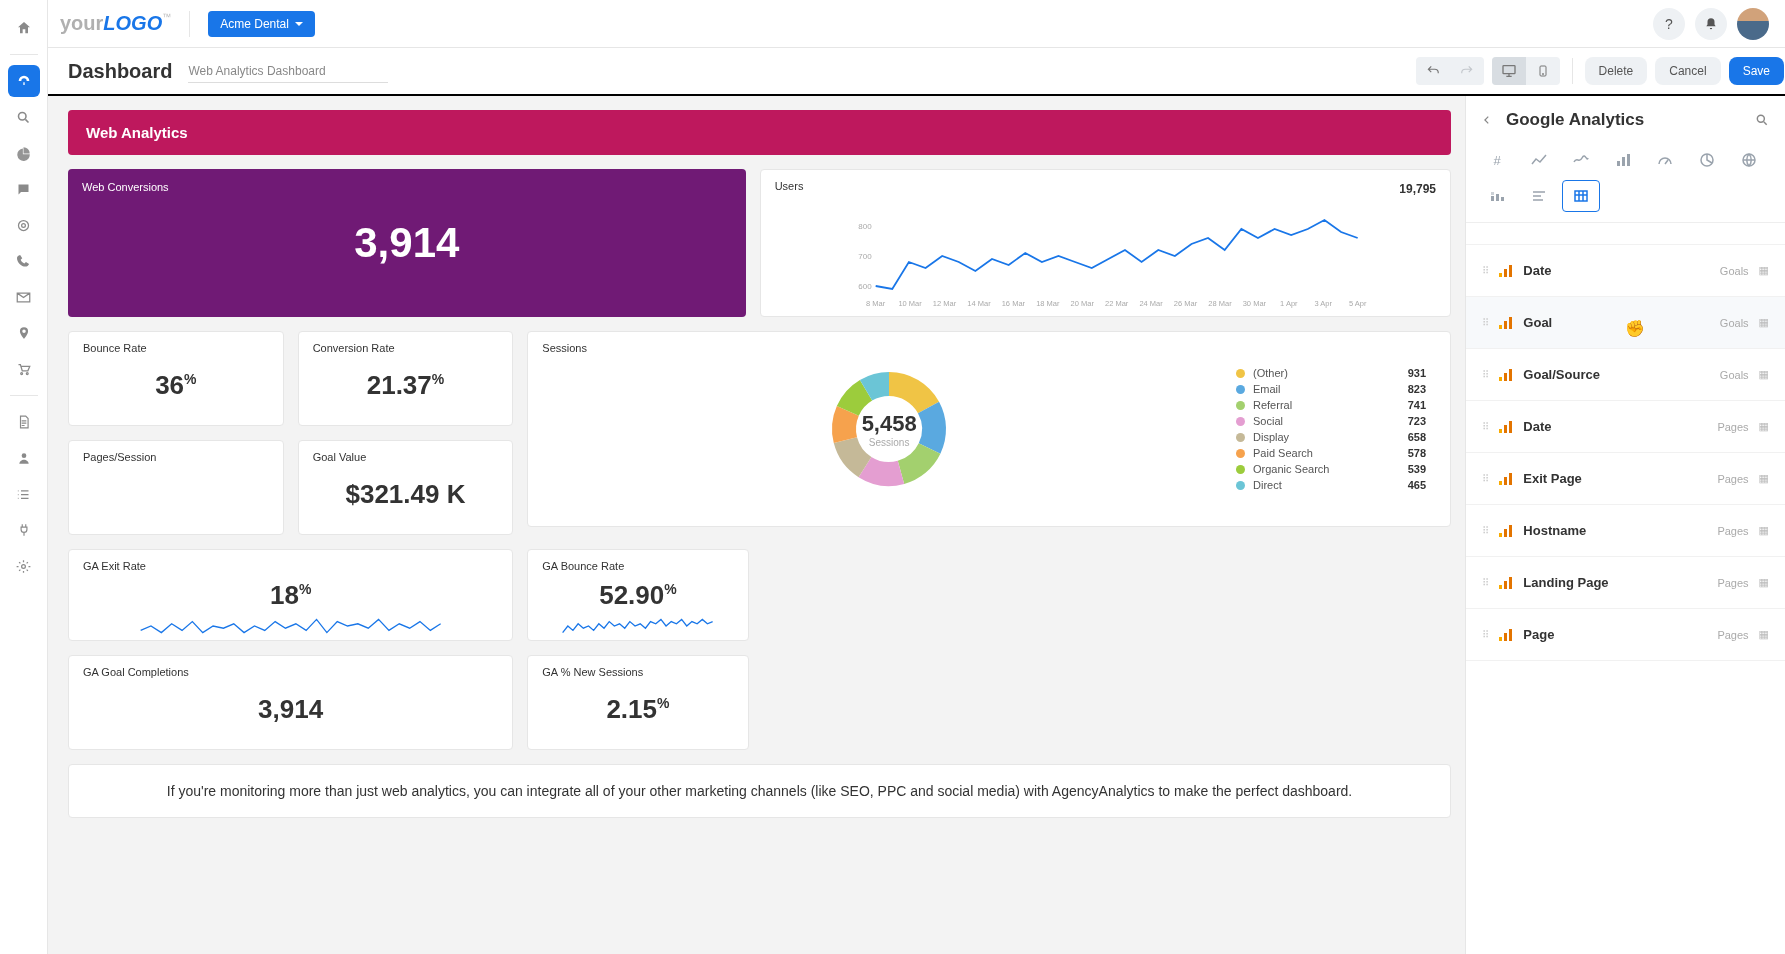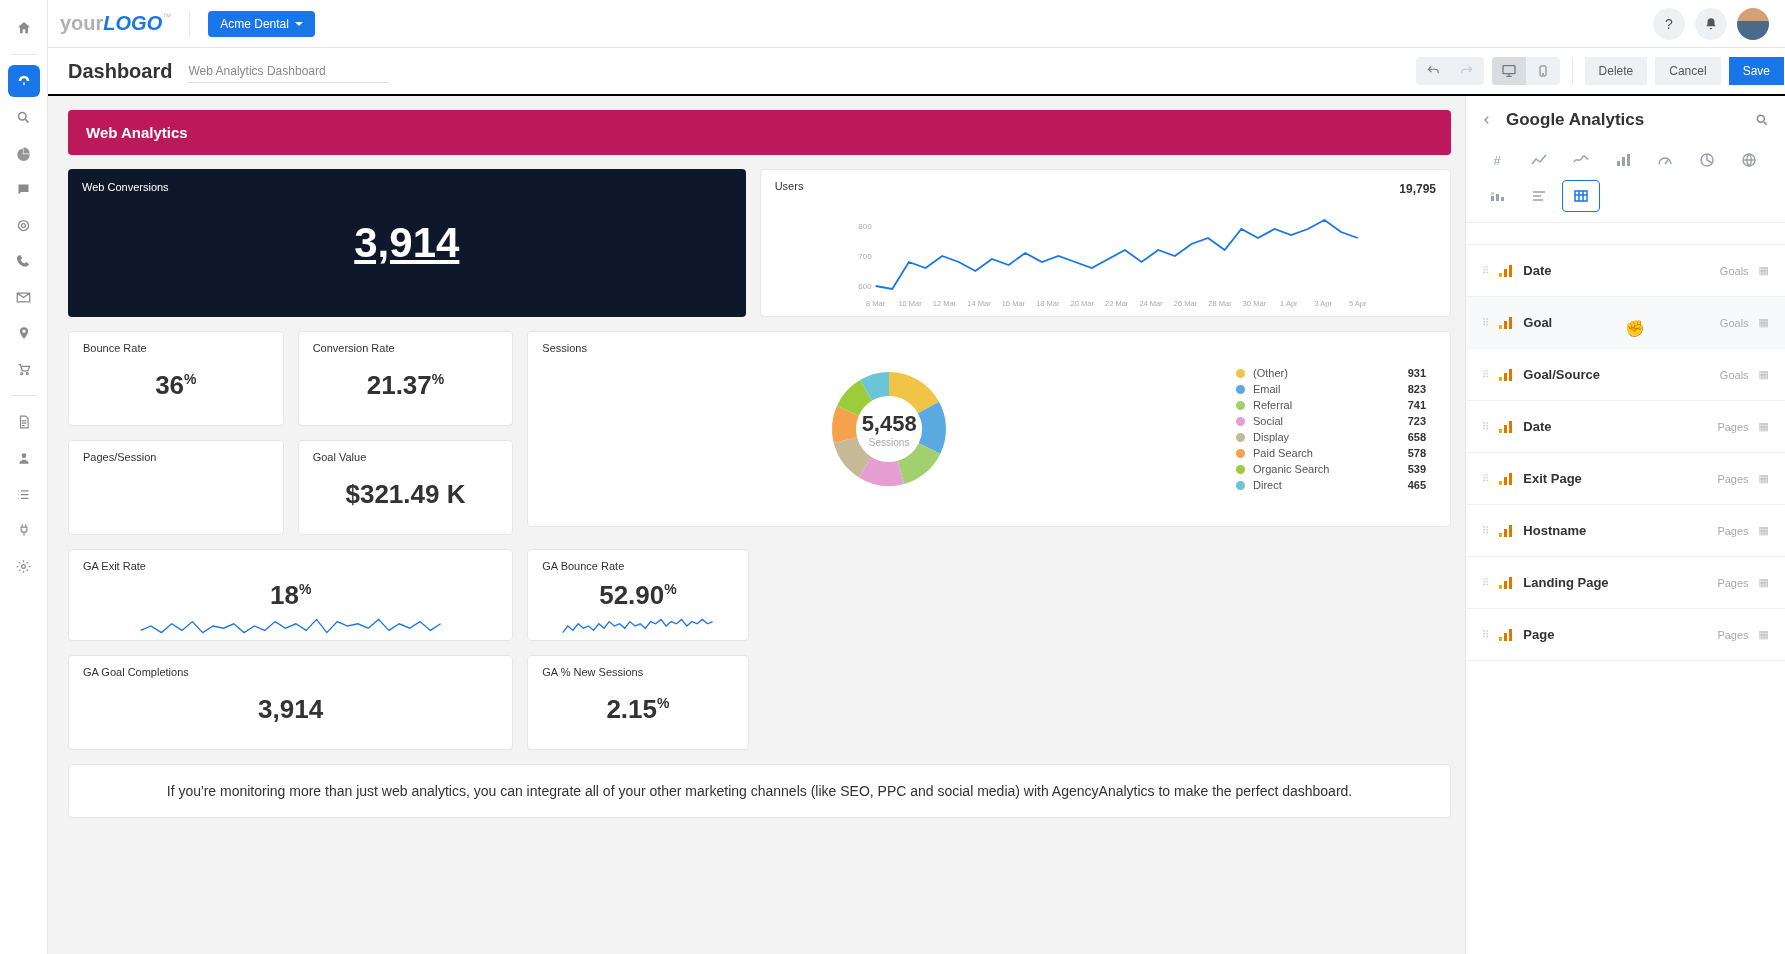--- a/index.html
+++ b/index.html
@@ -25,34 +25,34 @@
 
 
 .pagehead { height: 48px; display: flex; align-items: center; padding: 0 1px 0 68px; border-bottom: 2px solid #000000; }
 .pagehead h1 { font-size: 20px; font-weight: 700; margin-right: 16px; }
 .title-input { border: none; border-bottom: 1px solid #ddd; font-size: 12px; color: #888; padding: 4px 0; width: 200px; }
 .head-actions { margin-left: auto; display: flex; align-items: center; gap: 8px; }
 .btn-group { display: flex; background: #eef1f4; border-radius: 4px; overflow: hidden; }
 .btn-group .seg { width: 34px; height: 28px; display: flex; align-items: center; justify-content: center; color: #777; cursor: pointer; }
 .btn-group .seg.active { background: #d8dde2; }
 .btn-group .seg.disabled { color: #c3c7cc; }
-.btn { border: none; border-radius: 0; padding: 7px 14px; font-size: 12px; cursor: pointer; background: #eef1f4; color: #555; }
+.btn { border: none; border-radius: 8px; padding: 7px 14px; font-size: 12px; cursor: pointer; background: #eef1f4; color: #555; }
 .btn.primary { background: #1976e8; color: #fff; }
 
 
 .main { position: absolute; top: 96px; left: 48px; right: 0; bottom: 0; display: flex; }
 .canvas { flex: 1; background: #f3f3f3; overflow-y: auto; padding: 14px 14px 0 20px; }
 .rightpanel { width: 320px; border-left: 1px solid #e6e6e6; background: #fff; display: flex; flex-direction: column; }
 
 
 .banner { background: #be185d; color: #fff; border-radius: 4px; padding: 14px 18px; font-size: 15px; font-weight: 600; margin-bottom: 14px; }
 .row { display: flex; gap: 14px; margin-bottom: 14px; }
 .card { background: #fff; border: 1px solid #e6e6e6; border-radius: 4px; padding: 10px 14px; position: relative; }
 .card .title { font-size: 11px; margin-bottom: 8px; }
-.metric-big { flex: 0 0 49%; background: #0f172a; color: #fff; border: none; display: flex; flex-direction: column; justify-content: center; height: 148px; text-decoration: underline; }
+.metric-big { flex: 0 0 49%; background: #701a75; color: #fff; border: none; display: flex; flex-direction: column; justify-content: center; height: 148px; }
 .metric-big .title { color: #fff; font-size: 11px; position: absolute; top: 12px; left: 14px; }
 .metric-big .value { font-size: 42px; font-weight: 700; text-align: center; }
 .users-card { flex: 1; height: 148px; }
 .users-card .val-right { position: absolute; top: 12px; right: 14px; font-weight: 700; font-size: 12px; }
 .mini-card { flex: 1; }
 .mini-card .value { font-size: 26px; font-weight: 700; text-align: center; padding: 8px 0 14px; }
 .mini-card .value sup { font-size: 14px; font-weight: 600; }
 .spark-card { height: 92px; }
 .sessions-card { flex: 1; height: 196px; display: flex; }
 .sessions-card .title { position: absolute; top: 10px; left: 14px; }

